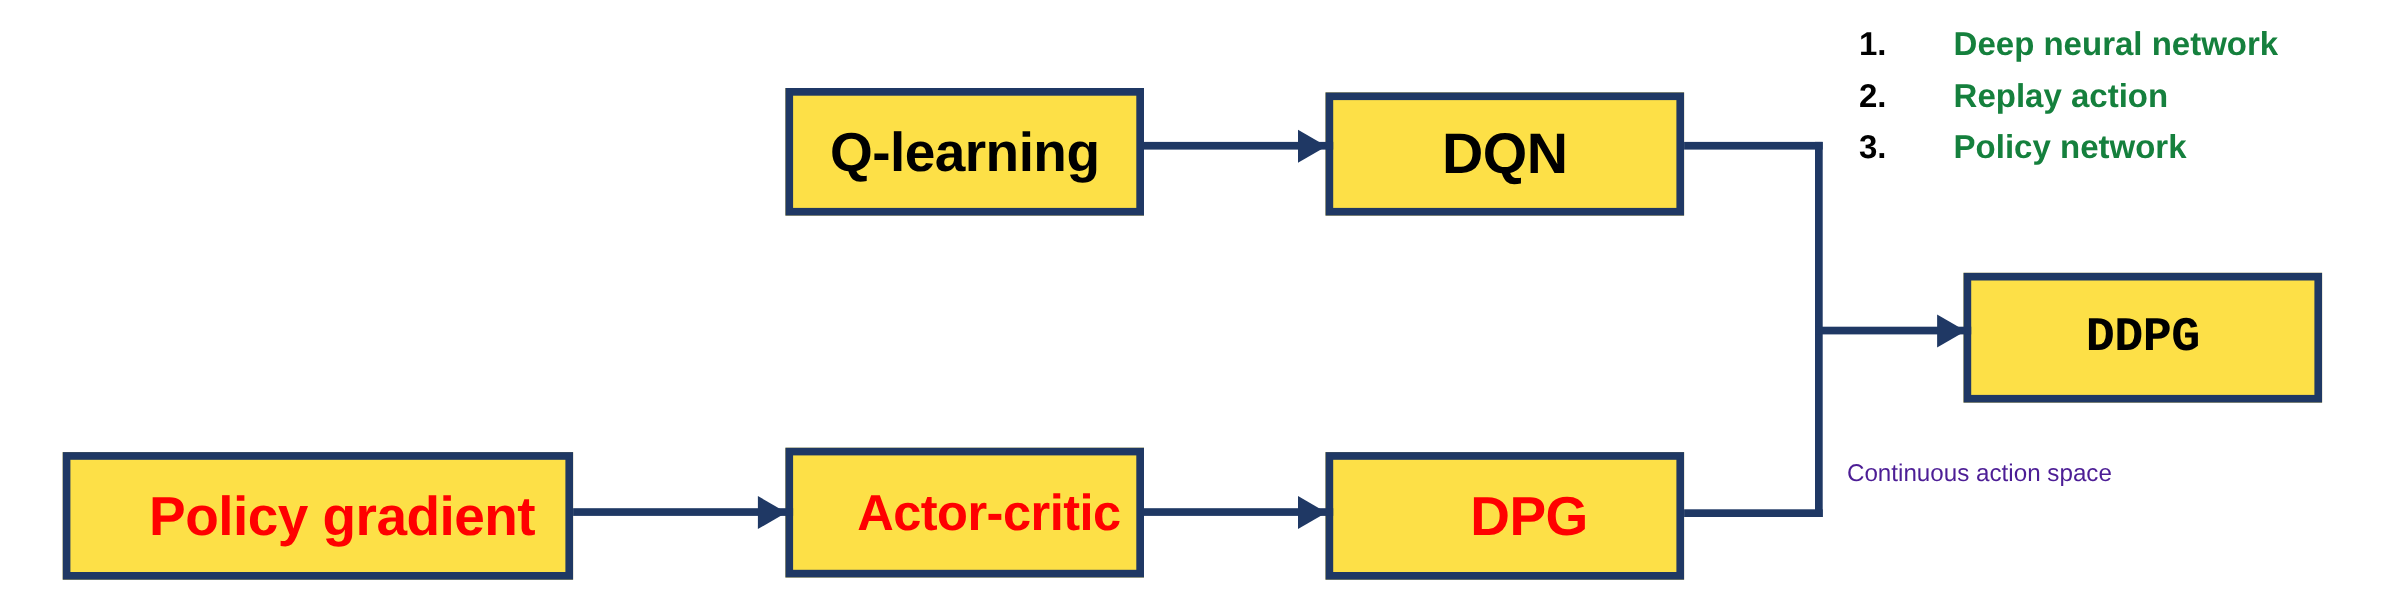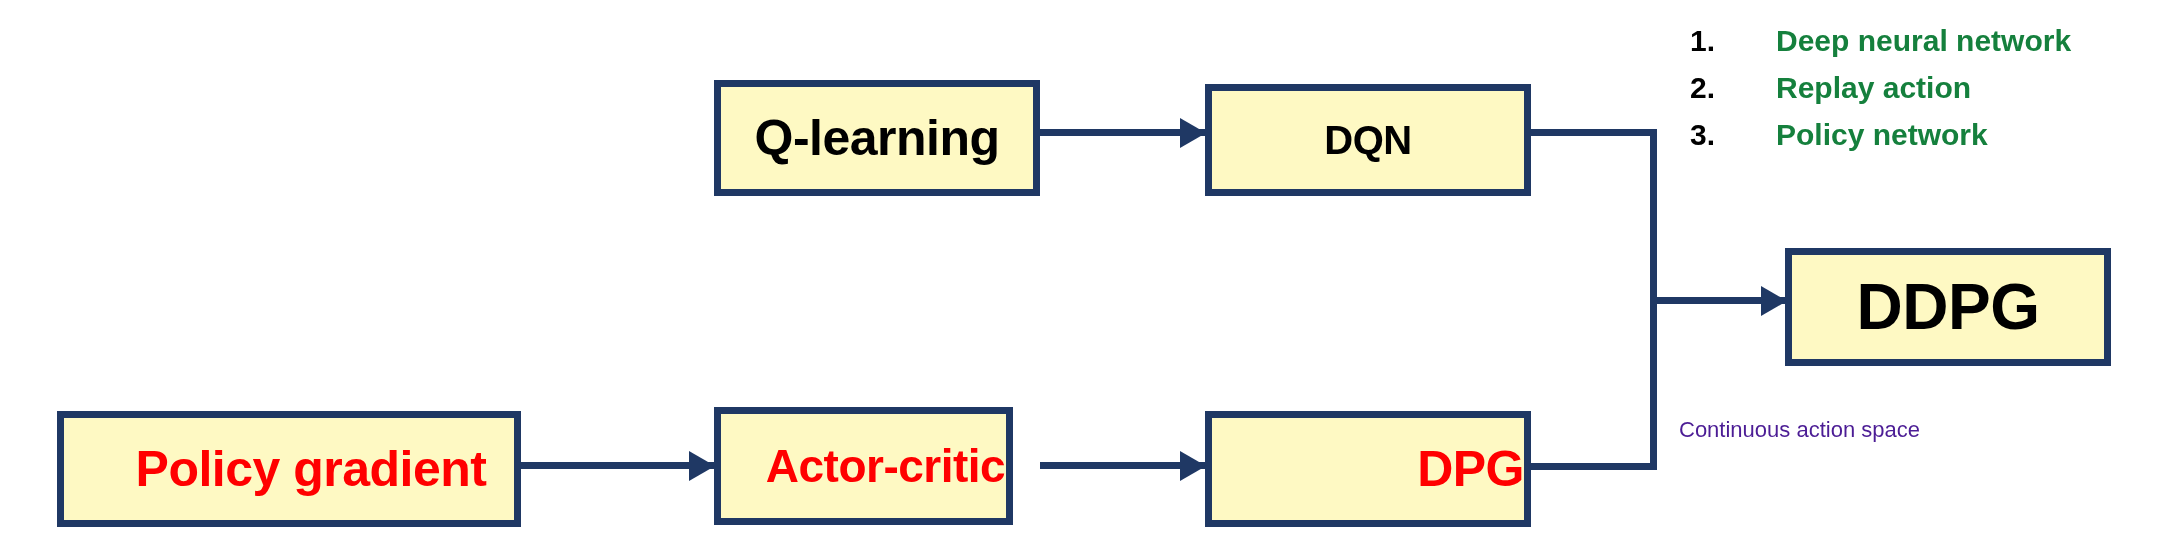--- a/index.html
+++ b/index.html
@@ -14,45 +14,45 @@
     height: 539px;
     background: #ffffff;
     overflow: hidden;
     font-family: "Liberation Sans", sans-serif;
   }
   
   .node {
     position: absolute;
     box-sizing: border-box;
     border: 7px solid #1F3864;
-    background: #fef9c3;
+    background: #fde047;
     display: flex;
     align-items: center;
     justify-content: center;
     text-align: center;
   }
   .node-label {
     font-weight: bold;
     line-height: 1;
     white-space: nowrap;
     letter-spacing: -0.5px;
   }
   .label-black { color: #000000; }
   .label-red   { color: #FF0000; margin-left: 44px; }
 
   #node-q-learning      { left: 714px;  top: 80px;  width: 326px; height: 116px; }
   #node-dqn             { left: 1205px; top: 84px;  width: 326px; height: 112px; }
   #node-ddpg            { left: 1785px; top: 248px; width: 326px; height: 118px; }
   #node-policy-gradient { left: 57px;   top: 411px; width: 464px; height: 116px; }
-  #node-actor-critic    { left: 714px;  top: 407px; width: 299px; height: 118px; }
-  #node-dpg             { left: 1205px; top: 411px; width: 326px; height: 116px; justify-content: flex-end; }
+  #node-actor-critic    { left: 714px;  top: 407px; width: 326px; height: 118px; }
+  #node-dpg             { left: 1205px; top: 411px; width: 326px; height: 116px; }
 
   #node-q-learning      .node-label { font-size: 50px; }
-  #node-dqn             .node-label { font-size: 40px; }
-  #node-ddpg            .node-label { font-size: 64px; }
+  #node-dqn             .node-label { font-size: 52px; }
+  #node-ddpg            .node-label { font-size: 44px; font-family: Liberation Mono, monospace; }
   #node-policy-gradient .node-label { font-size: 50px; }
   #node-actor-critic    .node-label { font-size: 46px; }
   #node-dpg             .node-label { font-size: 50px; }
 
   
   .edge {
     position: absolute;
     background: #1F3864;
   }
   .edge-h { height: 7px; }

